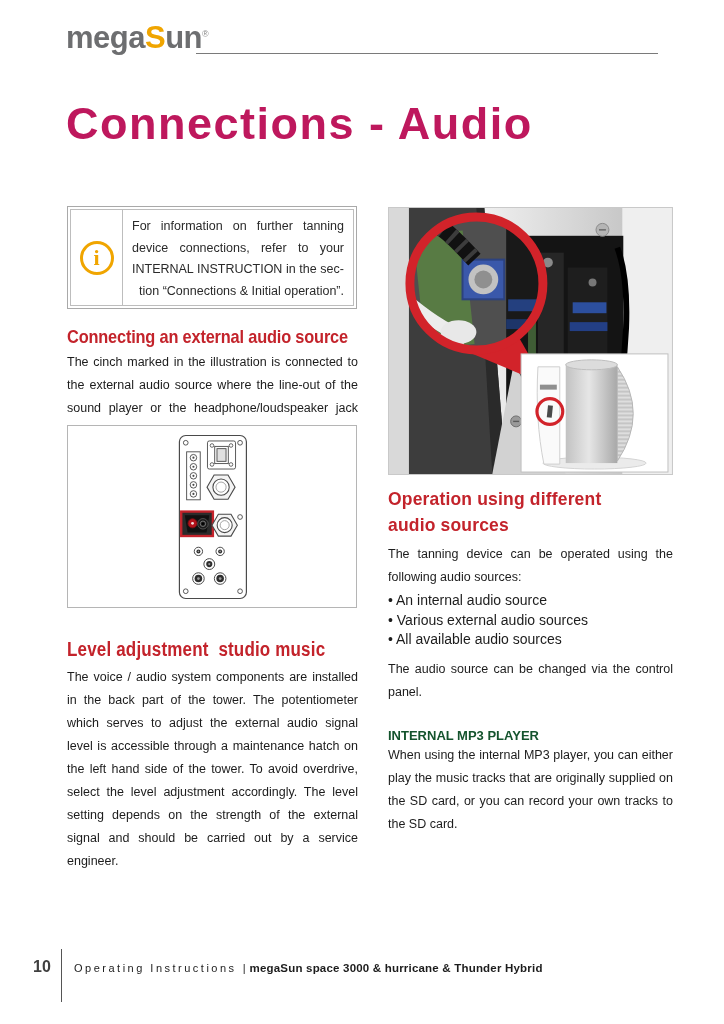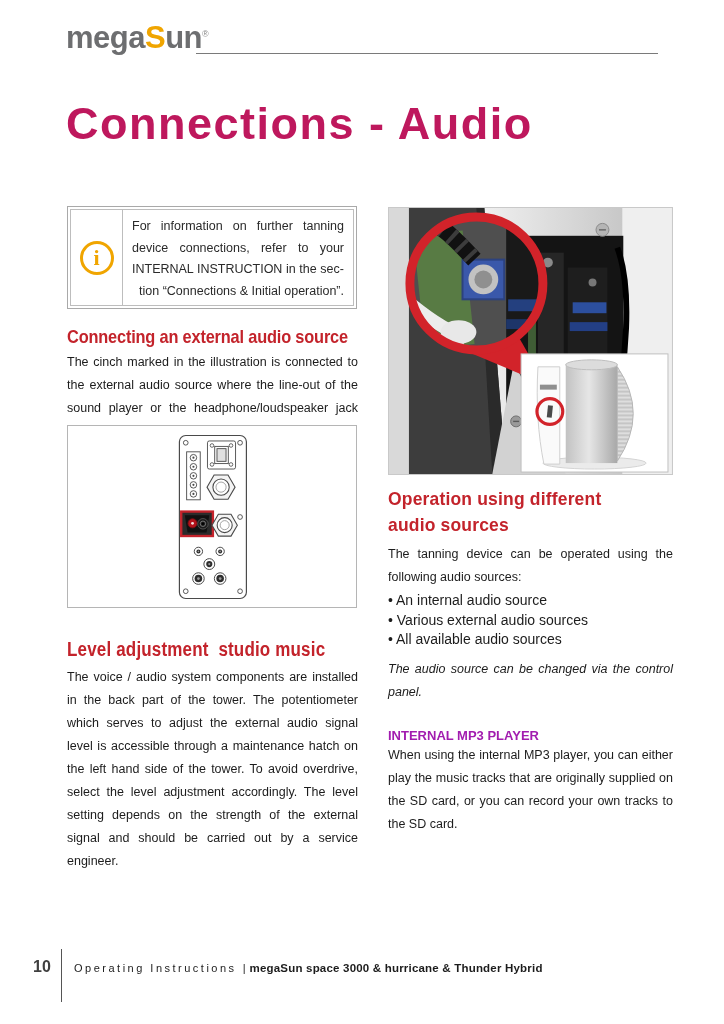--- a/index.html
+++ b/index.html
@@ -45,21 +45,21 @@
 
   
   .photo-frame { left:388px; top:207px; width:285px; height:268px; border:1px solid #c9c9c9; background:#d9d9d9; }
 
   
   .right-col { left:388px; top:486px; width:285px; }
   .right-col .body-par { margin-top:5px; }
   .bullets { list-style:none; margin:2px 0 2px 0; }
   .bullets li { font-size:14px; line-height:19.5px; }
   .bullets li::before { content:"• "; }
-  .sub-heading { font-size:13px; font-weight:bold; margin-top:24px; color:#a21caf; }
+  .sub-heading { font-size:13px; font-weight:bold; margin-top:24px; color:#14532d; }
 
   
   .footer-num { left:33px; top:958px; font-size:16px; font-weight:bold; color:#404040; }
   .footer-divider { left:61px; top:949px; width:1px; height:53px; background:#555; }
   .footer-text { left:74px; top:962px; font-size:11px; color:#1c1c1c; white-space:nowrap; }
   .footer-text .doc-label { letter-spacing:2.5px; font-weight:normal; }
   .footer-text .sep { margin:0 4px 0 6px; }
   .footer-text .model { font-weight:bold; letter-spacing:0.2px; font-size:11.5px; }
 </style>
 </head>
@@ -271,21 +271,21 @@
 
   <div class="abs right-col">
     <div class="red-heading h-brand2">Operation using different</div>
     <div class="red-heading h-brand2">audio sources</div>
     <div class="body-par">The tanning device can be operated using the following audio sources:</div>
     <ul class="bullets">
       <li>An internal audio source</li>
       <li>Various external audio sources</li>
       <li>All available audio sources</li>
     </ul>
-    <div class="body-par" style="margin-top:8px;font-style:italic;">The audio source can be changed via the control panel.</div>
+    <div class="body-par" style="margin-top:8px;">The audio source can be changed via the control panel.</div>
     <div class="sub-heading">INTERNAL MP3 PLAYER</div>
     <div class="body-par" style="margin-top:1px;">When using the internal MP3 player, you can either play the music tracks that are originally supplied on the SD card, or you can record your own tracks to the SD card.</div>
   </div>
 
   <div class="abs footer-num">10</div>
   <div class="abs footer-divider"></div>
   <div class="abs footer-text"><span class="doc-label">Operating Instructions</span><span class="sep">|</span><span class="model">megaSun space 3000 &amp; hurricane &amp; Thunder Hybrid</span></div>
 
 </div>
 

